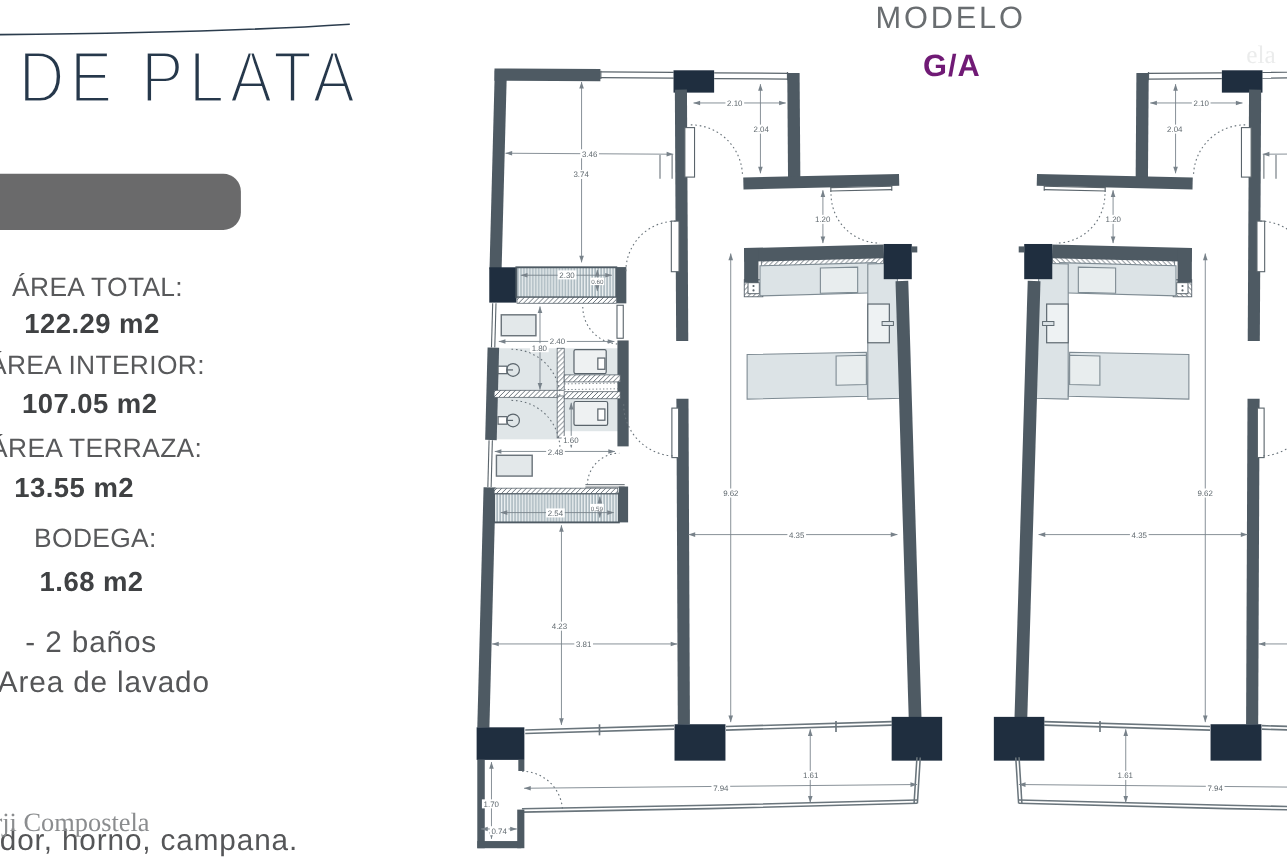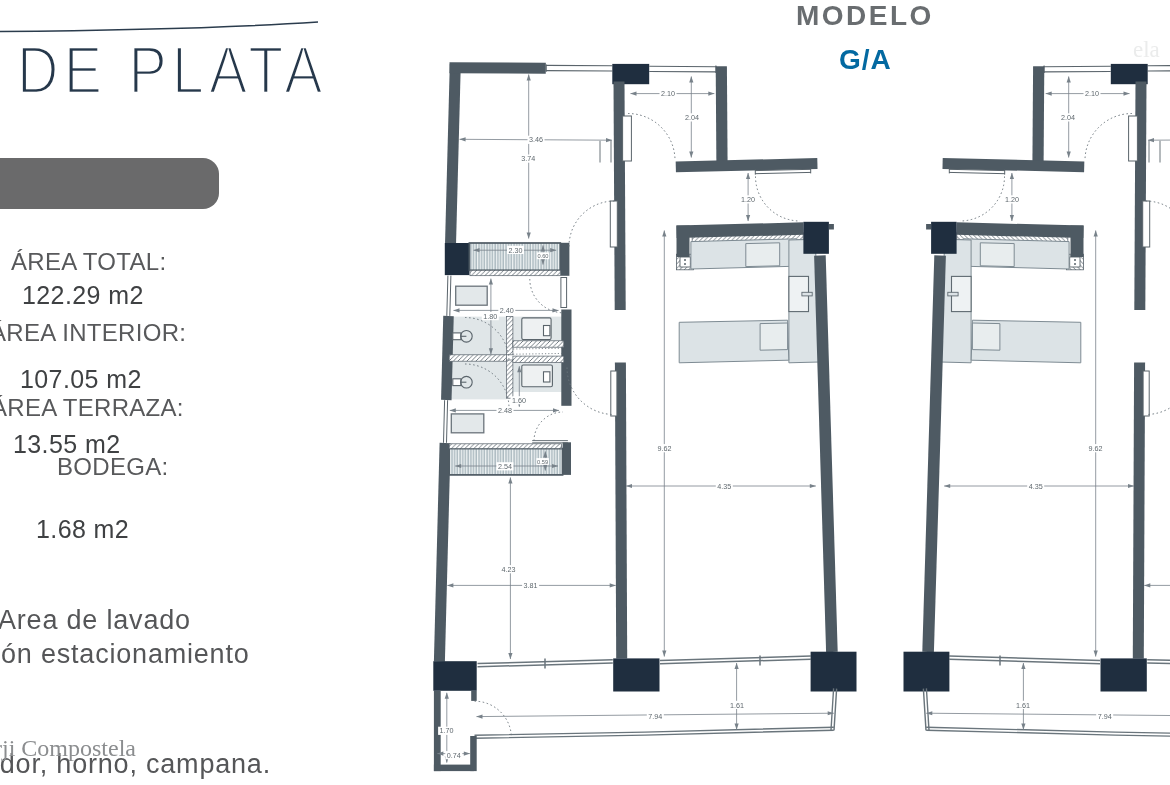--- a/index.html
+++ b/index.html
@@ -1,20 +1,20 @@
 <!DOCTYPE html>
 <html><head>
 <meta charset="utf-8">
 <style>
   html,body{margin:0;padding:0;background:#ffffff;}
   #page{position:relative;width:1170px;height:785px;overflow:hidden;background:#fff;
         font-family:"Liberation Sans", sans-serif;}
   .abs{position:absolute;white-space:nowrap;}
   .lbl{color:#58595b;font-size:24px;letter-spacing:.3px;}
-  .num{color:#3f4143;font-size:25px;font-weight:normal;letter-spacing:.4px;}
+  .num{color:#3f4143;font-size:25px;font-weight:bold;letter-spacing:.4px;}
   .feat{color:#555658;font-size:27px;letter-spacing:.8px;}
 </style>
 </head>
 <body>
 <div id="page">
 
   <svg class="abs" style="left:0;top:0;width:330px;height:60px;" viewBox="0 0 330 60">
     <path d="M0,31.5 C110,30.5 235,27.5 318,22" fill="none" stroke="#2b3c4d" stroke-width="1.5"></path>
   </svg>
 
@@ -22,43 +22,43 @@
 
   <div class="abs" style="left:-40px;top:158px;width:259px;height:51px;background:#6a6a6b;border-radius:16px;"></div>
 
 
   <div class="abs lbl" style="left:11px;top:248px;">ÁREA TOTAL:</div>
 
   <div class="abs num" style="left:22px;top:281px;">122.29 m2</div>
 
   <div class="abs lbl" style="left:-10px;top:319px;">ÁREA INTERIOR:</div>
 
-  <div class="abs num" style="left:20px;top:353px;margin-top:12px;">107.05 m2</div>
+  <div class="abs num" style="left:20px;top:353px;">107.05 m2</div>
 
   <div class="abs lbl" style="left:-9px;top:394px;">ÁREA TERRAZA:</div>
 
   <div class="abs num" style="left:13px;top:430px;">13.55 m2</div>
 
-  <div class="abs lbl" style="left:31px;top:453px;margin-left:26px;">BODEGA:</div>
+  <div class="abs lbl" style="left:31px;top:476px;">BODEGA:</div>
 
   <div class="abs num" style="left:36px;top:515px;">1.68 m2</div>
 
+  <div class="abs feat" style="left:23px;top:569px;">- 2 baños</div>
 
   <div class="abs feat" style="left:-2px;top:605px;">Area de lavado</div>
 
-  <div class="abs feat" style="left:1px;top:639px;">ón estacionamiento</div>
 
 
   <div class="abs feat" style="left:-7px;top:749px;">idor, horno, campana.</div>
 
   <div class="abs" style="left:-6px;top:735px;font-family:'Liberation Serif',serif;font-size:24px;color:#8b8d8f;">rji Compostela</div>
 
-  <div class="abs" style="left:796px;top:0px;font-size:28px;font-weight:bold;color:#696d70;letter-spacing:2.5px;">MODELO</div>
-
-  <div class="abs" style="left:839px;top:44px;font-size:28px;font-weight:bold;color:#0369a1;letter-spacing:1px;">G/A</div>
+  <div class="abs" style="left:796px;top:0px;font-size:28px;font-weight:normal;color:#696d70;letter-spacing:2.5px;">MODELO</div>
+
+  <div class="abs" style="left:839px;top:44px;font-size:28px;font-weight:bold;color:#701a75;letter-spacing:1px;">G/A</div>
 
   <div class="abs" style="left:1133px;top:37px;font-family:'Liberation Serif',serif;font-size:23px;color:#ebecec;">ela</div>
 
   <svg id="plansvg" class="abs" style="left:0;top:0;" width="1170" height="785" viewBox="0 0 1170 785">
     <defs>
       <pattern id="stripes" width="2.7" height="8" patternUnits="userSpaceOnUse">
         <rect width="2.7" height="8" fill="#eef2f3"></rect>
         <line x1="1" y1="0" x2="1" y2="8" stroke="#7d919c" stroke-width="0.9"></line>
       </pattern>
       <pattern id="diag" width="4.5" height="4.5" patternUnits="userSpaceOnUse">

